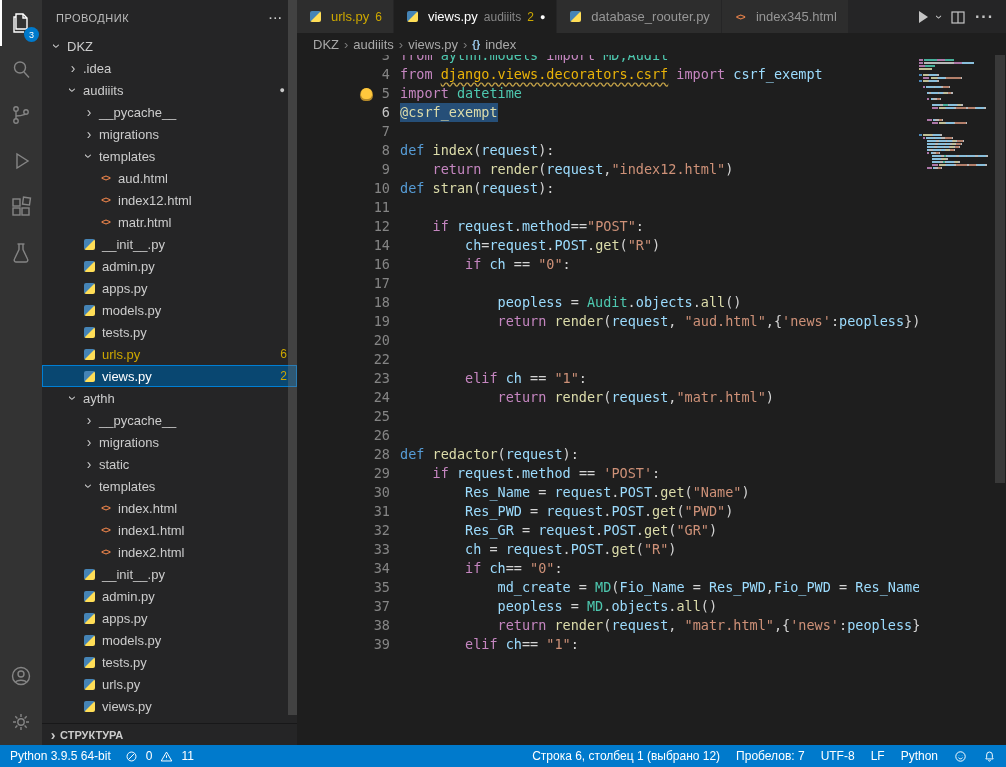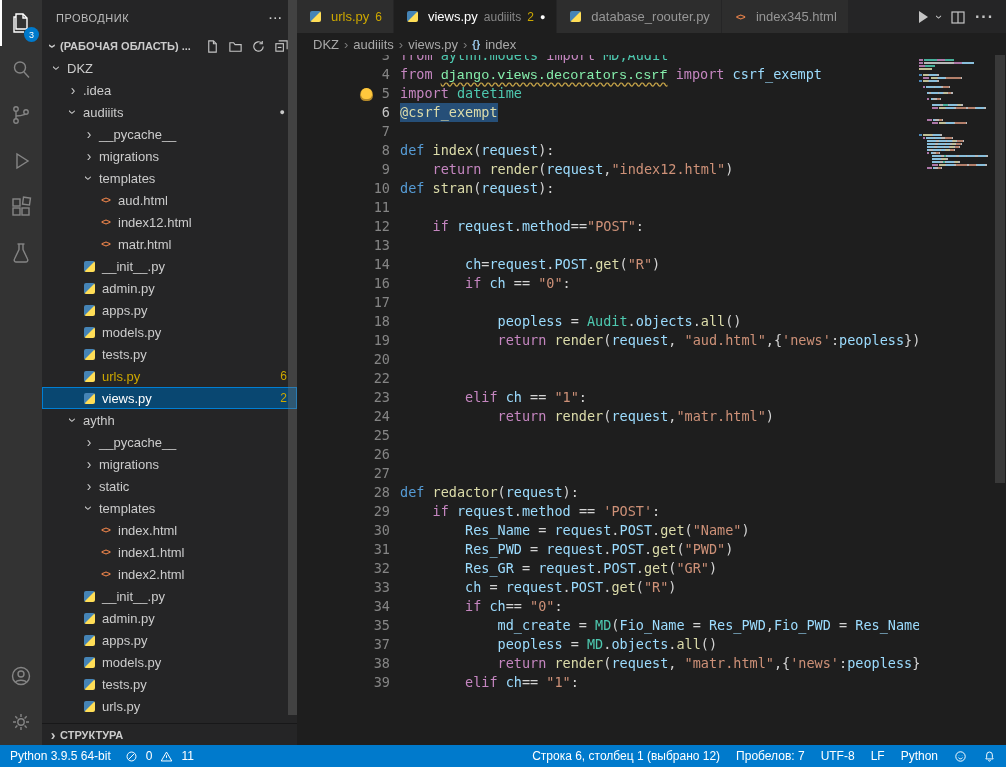--- a/index.html
+++ b/index.html
@@ -156,42 +156,20 @@
             <path d="M12 4v3M12 17v3M4 12h3M17 12h3M6.3 6.3l2.1 2.1M15.6 15.6l2.1 2.1M17.7 6.3l-2.1 2.1M8.4 15.6l-2.1 2.1"></path>
           </svg>
       </div>
     </div>
 
     <div class="sidebar">
       <div class="sidebar-title-row">
         <span>ПРОВОДНИК</span>
         <span class="st-more">···</span>
       </div>
-      <div class="section-row">
-        <span class="chev open">›</span>
-        <span>(РАБОЧАЯ ОБЛАСТЬ) ...</span>
-        <span class="section-actions">
-          <svg viewBox="0 0 16 16">
-              <path d="M9 2H4v12h8V5L9 2z"></path>
-              <path d="M9 2v3h3"></path>
-            </svg>
-          <svg viewBox="0 0 16 16">
-              <path d="M2 4h4l1.5 2H14v7H2z"></path>
-            </svg>
-          <svg viewBox="0 0 16 16">
-              <path d="M13 8A5 5 0 1 1 11.5 4.4"></path>
-              <path d="M12 2v3H9"></path>
-            </svg>
-          <svg viewBox="0 0 16 16">
-              <rect x="2" y="5" width="8" height="8"></rect>
-              <path d="M4 9h4"></path>
-              <path d="M5 2h9v9"></path>
-            </svg>
-        </span>
-      </div>
       <div class="tree">
           <div class="tree-row" style="padding-left: 8px;">
             <span class="chev open">›</span>
             <span class="tree-label">DKZ</span>
           </div>
           <div class="tree-row" style="padding-left: 24px;">
             <span class="chev">›</span>
             <span class="tree-label">.idea</span>
           </div>
           <div class="tree-row" style="padding-left: 24px;">
@@ -364,42 +342,40 @@
           <span class="bc-item">views.py</span>
           <span class="bc-sep">›</span>
           <span class="bc-sym">{}</span>
           <span class="bc-item">index</span>
         </div>
 
       <div class="editor-wrap">
         <div class="code-area">
           <div class="code-scroll">
               <div class="code-line"><span class="ln">3</span><span class="lc"><span style="color: rgb(197, 134, 192);">from</span><span style="color: rgb(212, 212, 212);"> </span><span style="color: rgb(78, 201, 176);">aythh.models</span><span style="color: rgb(197, 134, 192);"> import </span><span style="color: rgb(78, 201, 176);">MD,Audit</span></span></div>
-              <div class="code-line"><span class="ln">4</span><span class="lc"><span style="color: rgb(197, 134, 192);">from</span><span style="color: rgb(212, 212, 212);"> </span><span class="wavy" style="color: #86efac; font-family: Liberation Mono, monospace;">django.views.decorators.csrf</span><span style="color: rgb(197, 134, 192);"> import </span><span style="color: rgb(156, 220, 254);">csrf_exempt</span></span></div>
+              <div class="code-line"><span class="ln">4</span><span class="lc"><span style="color: rgb(197, 134, 192);">from</span><span style="color: rgb(212, 212, 212);"> </span><span class="wavy" style="color: #eab308;">django.views.decorators.csrf</span><span style="color: rgb(197, 134, 192);"> import </span><span style="color: rgb(156, 220, 254);">csrf_exempt</span></span></div>
               <div class="code-line"><span class="ln">5</span><span class="bulb"></span><span class="lc"><span style="color: rgb(197, 134, 192);">import</span><span style="color: rgb(78, 201, 176);"> datetime</span></span></div>
               <div class="code-line"><span class="ln active">6</span><span class="lc sel-bg"><span style="color: rgb(220, 220, 170);">@csrf_exempt</span></span></div>
               <div class="code-line"><span class="ln">7</span><span class="lc"></span></div>
               <div class="code-line"><span class="ln">8</span><span class="lc"><span style="color: rgb(86, 156, 214);">def</span><span style="color: rgb(212, 212, 212);"> </span><span style="color: rgb(220, 220, 170);">index</span><span style="color: rgb(212, 212, 212);">(</span><span style="color: rgb(156, 220, 254);">request</span><span style="color: rgb(212, 212, 212);">):</span></span></div>
               <div class="code-line"><span class="ln">9</span><span class="lc"><span style="color: rgb(212, 212, 212);">    </span><span style="color: rgb(197, 134, 192);">return</span><span style="color: rgb(212, 212, 212);"> </span><span style="color: rgb(220, 220, 170);">render</span><span style="color: rgb(212, 212, 212);">(</span><span style="color: rgb(156, 220, 254);">request</span><span style="color: rgb(212, 212, 212);">,</span><span style="color: rgb(206, 145, 120);">"index12.html"</span><span style="color: rgb(212, 212, 212);">)</span></span></div>
               <div class="code-line"><span class="ln">10</span><span class="lc"><span style="color: rgb(86, 156, 214);">def</span><span style="color: rgb(212, 212, 212);"> </span><span style="color: rgb(220, 220, 170);">stran</span><span style="color: rgb(212, 212, 212);">(</span><span style="color: rgb(156, 220, 254);">request</span><span style="color: rgb(212, 212, 212);">):</span></span></div>
               <div class="code-line"><span class="ln">11</span><span class="lc"></span></div>
               <div class="code-line"><span class="ln">12</span><span class="lc"><span style="color: rgb(212, 212, 212);">    </span><span style="color: rgb(197, 134, 192);">if</span><span style="color: rgb(212, 212, 212);"> </span><span style="color: rgb(156, 220, 254);">request</span><span style="color: rgb(212, 212, 212);">.</span><span style="color: rgb(156, 220, 254);">method</span><span style="color: rgb(212, 212, 212);">==</span><span style="color: rgb(206, 145, 120);">"POST"</span><span style="color: rgb(212, 212, 212);">:</span></span></div>
-              <div class="code-line"><span class="ln">13</span><span class="lc"></span></div>
               <div class="code-line"><span class="ln">14</span><span class="lc"><span style="color: rgb(212, 212, 212);">        </span><span style="color: rgb(156, 220, 254);">ch</span><span style="color: rgb(212, 212, 212);">=</span><span style="color: rgb(156, 220, 254);">request</span><span style="color: rgb(212, 212, 212);">.</span><span style="color: rgb(156, 220, 254);">POST</span><span style="color: rgb(212, 212, 212);">.</span><span style="color: rgb(220, 220, 170);">get</span><span style="color: rgb(212, 212, 212);">(</span><span style="color: rgb(206, 145, 120);">"R"</span><span style="color: rgb(212, 212, 212);">)</span></span></div>
               <div class="code-line"><span class="ln">16</span><span class="lc"><span style="color: rgb(212, 212, 212);">        </span><span style="color: rgb(197, 134, 192);">if</span><span style="color: rgb(212, 212, 212);"> </span><span style="color: rgb(156, 220, 254);">ch</span><span style="color: rgb(212, 212, 212);"> == </span><span style="color: rgb(206, 145, 120);">"0"</span><span style="color: rgb(212, 212, 212);">:</span></span></div>
               <div class="code-line"><span class="ln">17</span><span class="lc"></span></div>
               <div class="code-line"><span class="ln">18</span><span class="lc"><span style="color: rgb(212, 212, 212);">            </span><span style="color: rgb(156, 220, 254);">peopless</span><span style="color: rgb(212, 212, 212);"> = </span><span style="color: rgb(78, 201, 176);">Audit</span><span style="color: rgb(212, 212, 212);">.</span><span style="color: rgb(156, 220, 254);">objects</span><span style="color: rgb(212, 212, 212);">.</span><span style="color: rgb(220, 220, 170);">all</span><span style="color: rgb(212, 212, 212);">()</span></span></div>
               <div class="code-line"><span class="ln">19</span><span class="lc"><span style="color: rgb(212, 212, 212);">            </span><span style="color: rgb(197, 134, 192);">return</span><span style="color: rgb(212, 212, 212);"> </span><span style="color: rgb(220, 220, 170);">render</span><span style="color: rgb(212, 212, 212);">(</span><span style="color: rgb(156, 220, 254);">request</span><span style="color: rgb(212, 212, 212);">, </span><span style="color: rgb(206, 145, 120);">"aud.html"</span><span style="color: rgb(212, 212, 212);">,{</span><span style="color: rgb(206, 145, 120);">'news'</span><span style="color: rgb(212, 212, 212);">:</span><span style="color: rgb(156, 220, 254);">peopless</span><span style="color: rgb(212, 212, 212);">})</span></span></div>
               <div class="code-line"><span class="ln">20</span><span class="lc"></span></div>
               <div class="code-line"><span class="ln">22</span><span class="lc"></span></div>
               <div class="code-line"><span class="ln">23</span><span class="lc"><span style="color: rgb(212, 212, 212);">        </span><span style="color: rgb(197, 134, 192);">elif</span><span style="color: rgb(212, 212, 212);"> </span><span style="color: rgb(156, 220, 254);">ch</span><span style="color: rgb(212, 212, 212);"> == </span><span style="color: rgb(206, 145, 120);">"1"</span><span style="color: rgb(212, 212, 212);">:</span></span></div>
               <div class="code-line"><span class="ln">24</span><span class="lc"><span style="color: rgb(212, 212, 212);">            </span><span style="color: rgb(197, 134, 192);">return</span><span style="color: rgb(212, 212, 212);"> </span><span style="color: rgb(220, 220, 170);">render</span><span style="color: rgb(212, 212, 212);">(</span><span style="color: rgb(156, 220, 254);">request</span><span style="color: rgb(212, 212, 212);">,</span><span style="color: rgb(206, 145, 120);">"matr.html"</span><span style="color: rgb(212, 212, 212);">)</span></span></div>
               <div class="code-line"><span class="ln">25</span><span class="lc"></span></div>
               <div class="code-line"><span class="ln">26</span><span class="lc"></span></div>
-              <div class="code-line"><span class="ln">27</span><span class="lc"></span></div>
               <div class="code-line"><span class="ln">28</span><span class="lc"><span style="color: rgb(86, 156, 214);">def</span><span style="color: rgb(212, 212, 212);"> </span><span style="color: rgb(220, 220, 170);">redactor</span><span style="color: rgb(212, 212, 212);">(</span><span style="color: rgb(156, 220, 254);">request</span><span style="color: rgb(212, 212, 212);">):</span></span></div>
               <div class="code-line"><span class="ln">29</span><span class="lc"><span style="color: rgb(212, 212, 212);">    </span><span style="color: rgb(197, 134, 192);">if</span><span style="color: rgb(212, 212, 212);"> </span><span style="color: rgb(156, 220, 254);">request</span><span style="color: rgb(212, 212, 212);">.</span><span style="color: rgb(156, 220, 254);">method</span><span style="color: rgb(212, 212, 212);"> == </span><span style="color: rgb(206, 145, 120);">'POST'</span><span style="color: rgb(212, 212, 212);">:</span></span></div>
               <div class="code-line"><span class="ln">30</span><span class="lc"><span style="color: rgb(212, 212, 212);">        </span><span style="color: rgb(156, 220, 254);">Res_Name</span><span style="color: rgb(212, 212, 212);"> = </span><span style="color: rgb(156, 220, 254);">request</span><span style="color: rgb(212, 212, 212);">.</span><span style="color: rgb(156, 220, 254);">POST</span><span style="color: rgb(212, 212, 212);">.</span><span style="color: rgb(220, 220, 170);">get</span><span style="color: rgb(212, 212, 212);">(</span><span style="color: rgb(206, 145, 120);">"Name"</span><span style="color: rgb(212, 212, 212);">)</span></span></div>
               <div class="code-line"><span class="ln">31</span><span class="lc"><span style="color: rgb(212, 212, 212);">        </span><span style="color: rgb(156, 220, 254);">Res_PWD</span><span style="color: rgb(212, 212, 212);"> = </span><span style="color: rgb(156, 220, 254);">request</span><span style="color: rgb(212, 212, 212);">.</span><span style="color: rgb(156, 220, 254);">POST</span><span style="color: rgb(212, 212, 212);">.</span><span style="color: rgb(220, 220, 170);">get</span><span style="color: rgb(212, 212, 212);">(</span><span style="color: rgb(206, 145, 120);">"PWD"</span><span style="color: rgb(212, 212, 212);">)</span></span></div>
               <div class="code-line"><span class="ln">32</span><span class="lc"><span style="color: rgb(212, 212, 212);">        </span><span style="color: rgb(156, 220, 254);">Res_GR</span><span style="color: rgb(212, 212, 212);"> = </span><span style="color: rgb(156, 220, 254);">request</span><span style="color: rgb(212, 212, 212);">.</span><span style="color: rgb(156, 220, 254);">POST</span><span style="color: rgb(212, 212, 212);">.</span><span style="color: rgb(220, 220, 170);">get</span><span style="color: rgb(212, 212, 212);">(</span><span style="color: rgb(206, 145, 120);">"GR"</span><span style="color: rgb(212, 212, 212);">)</span></span></div>
               <div class="code-line"><span class="ln">33</span><span class="lc"><span style="color: rgb(212, 212, 212);">        </span><span style="color: rgb(156, 220, 254);">ch</span><span style="color: rgb(212, 212, 212);"> = </span><span style="color: rgb(156, 220, 254);">request</span><span style="color: rgb(212, 212, 212);">.</span><span style="color: rgb(156, 220, 254);">POST</span><span style="color: rgb(212, 212, 212);">.</span><span style="color: rgb(220, 220, 170);">get</span><span style="color: rgb(212, 212, 212);">(</span><span style="color: rgb(206, 145, 120);">"R"</span><span style="color: rgb(212, 212, 212);">)</span></span></div>
               <div class="code-line"><span class="ln">34</span><span class="lc"><span style="color: rgb(212, 212, 212);">        </span><span style="color: rgb(197, 134, 192);">if</span><span style="color: rgb(212, 212, 212);"> </span><span style="color: rgb(156, 220, 254);">ch</span><span style="color: rgb(212, 212, 212);">== </span><span style="color: rgb(206, 145, 120);">"0"</span><span style="color: rgb(212, 212, 212);">:</span></span></div>
               <div class="code-line"><span class="ln">35</span><span class="lc"><span style="color: rgb(212, 212, 212);">            </span><span style="color: rgb(156, 220, 254);">md_create</span><span style="color: rgb(212, 212, 212);"> = </span><span style="color: rgb(78, 201, 176);">MD</span><span style="color: rgb(212, 212, 212);">(</span><span style="color: rgb(156, 220, 254);">Fio_Name</span><span style="color: rgb(212, 212, 212);"> = </span><span style="color: rgb(156, 220, 254);">Res_PWD</span><span style="color: rgb(212, 212, 212);">,</span><span style="color: rgb(156, 220, 254);">Fio_PWD</span><span style="color: rgb(212, 212, 212);"> = </span><span style="color: rgb(156, 220, 254);">Res_Name</span></span></div>
               <div class="code-line"><span class="ln">37</span><span class="lc"><span style="color: rgb(212, 212, 212);">            </span><span style="color: rgb(156, 220, 254);">peopless</span><span style="color: rgb(212, 212, 212);"> = </span><span style="color: rgb(78, 201, 176);">MD</span><span style="color: rgb(212, 212, 212);">.</span><span style="color: rgb(156, 220, 254);">objects</span><span style="color: rgb(212, 212, 212);">.</span><span style="color: rgb(220, 220, 170);">all</span><span style="color: rgb(212, 212, 212);">()</span></span></div>
               <div class="code-line"><span class="ln">38</span><span class="lc"><span style="color: rgb(212, 212, 212);">            </span><span style="color: rgb(197, 134, 192);">return</span><span style="color: rgb(212, 212, 212);"> </span><span style="color: rgb(220, 220, 170);">render</span><span style="color: rgb(212, 212, 212);">(</span><span style="color: rgb(156, 220, 254);">request</span><span style="color: rgb(212, 212, 212);">, </span><span style="color: rgb(206, 145, 120);">"matr.html"</span><span style="color: rgb(212, 212, 212);">,{</span><span style="color: rgb(206, 145, 120);">'news'</span><span style="color: rgb(212, 212, 212);">:</span><span style="color: rgb(156, 220, 254);">peopless</span><span style="color: rgb(212, 212, 212);">})</span></span></div>

